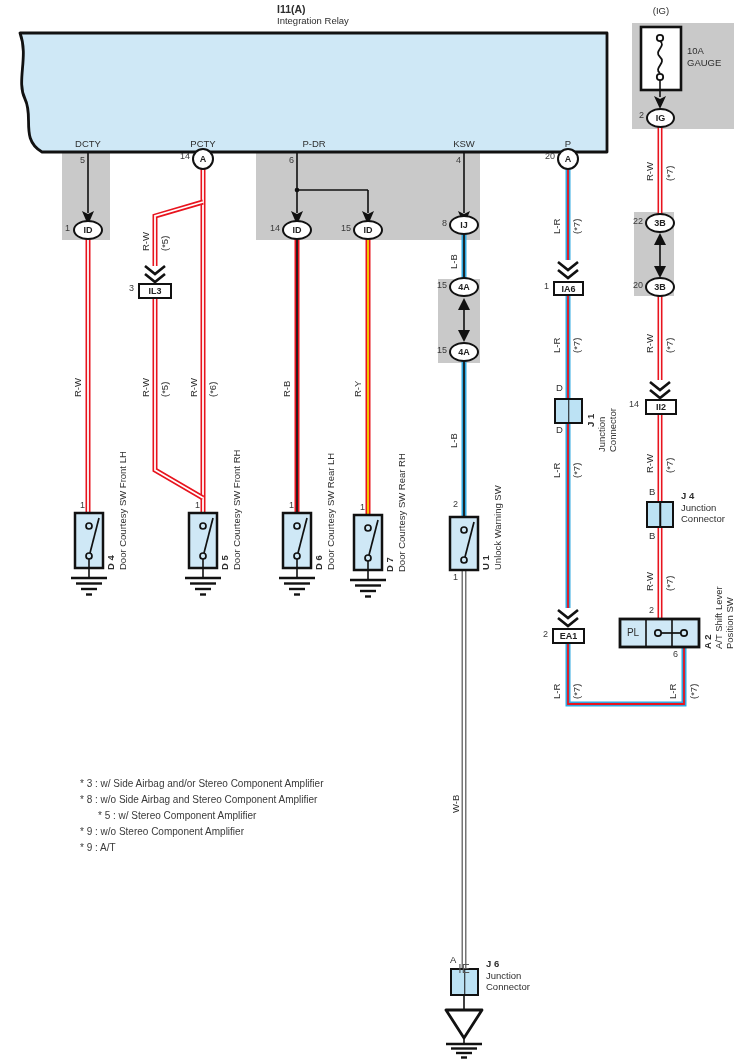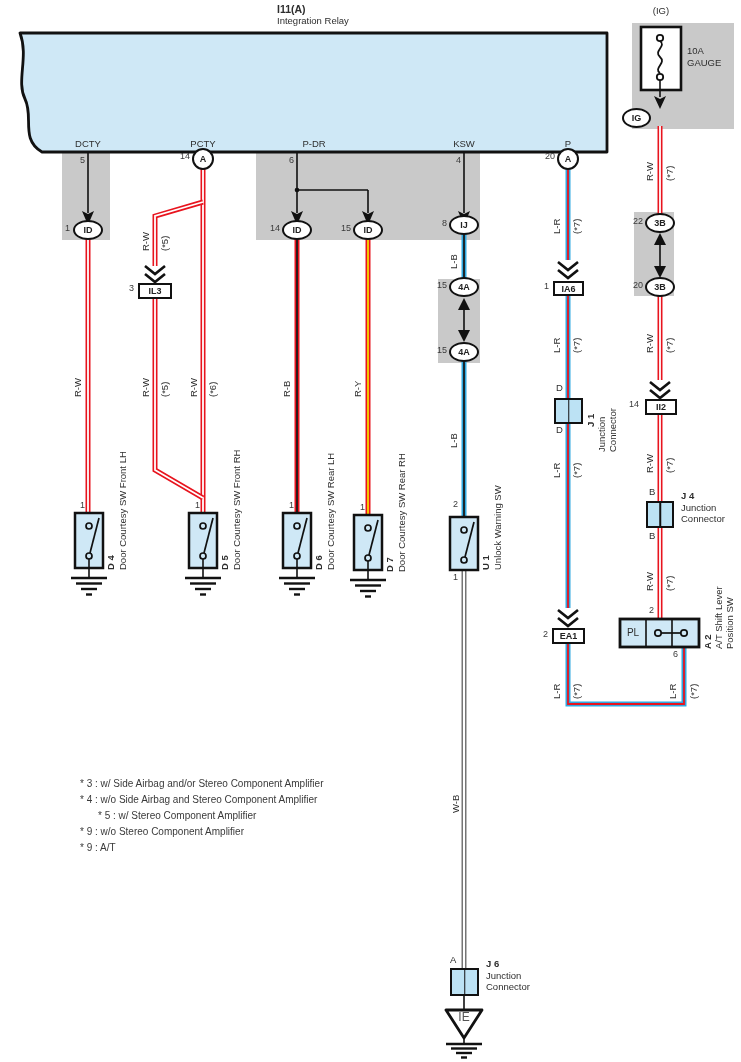--- a/index.html
+++ b/index.html
@@ -250,21 +250,21 @@
   <div class="lab num" style="left:447px;top:156px;width:14px">4</div>
   <div class="lab num" style="left:539px;top:152px;width:16px">20</div>
 
   <div class="oval" style="left:192px;top:148px;width:22px;height:22px">A</div>
   <div class="oval" style="left:557px;top:148px;width:22px;height:22px">A</div>
 
   <div class="lab cen" style="left:661px;top:6px">(IG)</div>
   <div class="lab" style="left:687px;top:46px">10A</div>
   <div class="lab" style="left:687px;top:58px">GAUGE</div>
   <div class="lab num" style="left:630px;top:111px;width:14px">2</div>
-  <div class="oval" style="left:622px;top:108px;width:29px;height:20px">IG</div>
+  <div class="oval" style="left:646px;top:108px;width:29px;height:20px">IG</div>
 
   <div class="lab num" style="left:56px;top:224px;width:14px">1</div>
   <div class="oval" style="left:73px;top:220px;width:30px;height:20px">ID</div>
   <div class="lab num" style="left:264px;top:224px;width:16px">14</div>
   <div class="oval" style="left:282px;top:220px;width:30px;height:20px">ID</div>
   <div class="lab num" style="left:335px;top:224px;width:16px">15</div>
   <div class="oval" style="left:353px;top:220px;width:30px;height:20px">ID</div>
   <div class="lab num" style="left:433px;top:219px;width:14px">8</div>
   <div class="oval" style="left:449px;top:215px;width:30px;height:20px">IJ</div>
   <div class="lab num" style="left:431px;top:281px;width:16px">15</div>
@@ -359,21 +359,21 @@
   <div class="vlab" style="left:644px;top:181px">R-W</div>
   <div class="vlab" style="left:664px;top:181px">(*7)</div>
   <div class="vlab" style="left:644px;top:353px">R-W</div>
   <div class="vlab" style="left:664px;top:353px">(*7)</div>
   <div class="vlab" style="left:644px;top:473px">R-W</div>
   <div class="vlab" style="left:664px;top:473px">(*7)</div>
   <div class="vlab" style="left:644px;top:591px">R-W</div>
   <div class="vlab" style="left:664px;top:591px">(*7)</div>
   <div class="vlab" style="left:450px;top:813px">W-B</div>
 
-  <div class="lab cen" style="left:464px;top:1011px;font-size:12px;color:#555">IE</div>
+  <div class="lab cen" style="left:464px;top:963px;font-size:12px;color:#555">IE</div>
 
   <div class="lab note" style="left:80px;top:778px">* 3 : w/ Side Airbag and/or Stereo Component Amplifier</div>
-  <div class="lab note" style="left:80px;top:794px">* 4 : w/o Side Airbag and Stereo Component Amplifier</div>
+  <div class="lab note" style="left:80px;top:794px">* 8 : w/o Side Airbag and Stereo Component Amplifier</div>
   <div class="lab note" style="left:98px;top:810px">* 5 : w/ Stereo Component Amplifier</div>
   <div class="lab note" style="left:80px;top:826px">* 9 : w/o Stereo Component Amplifier</div>
   <div class="lab note" style="left:80px;top:842px">* 9 : A/T</div>
 
 </div>
 
 </body></html>

